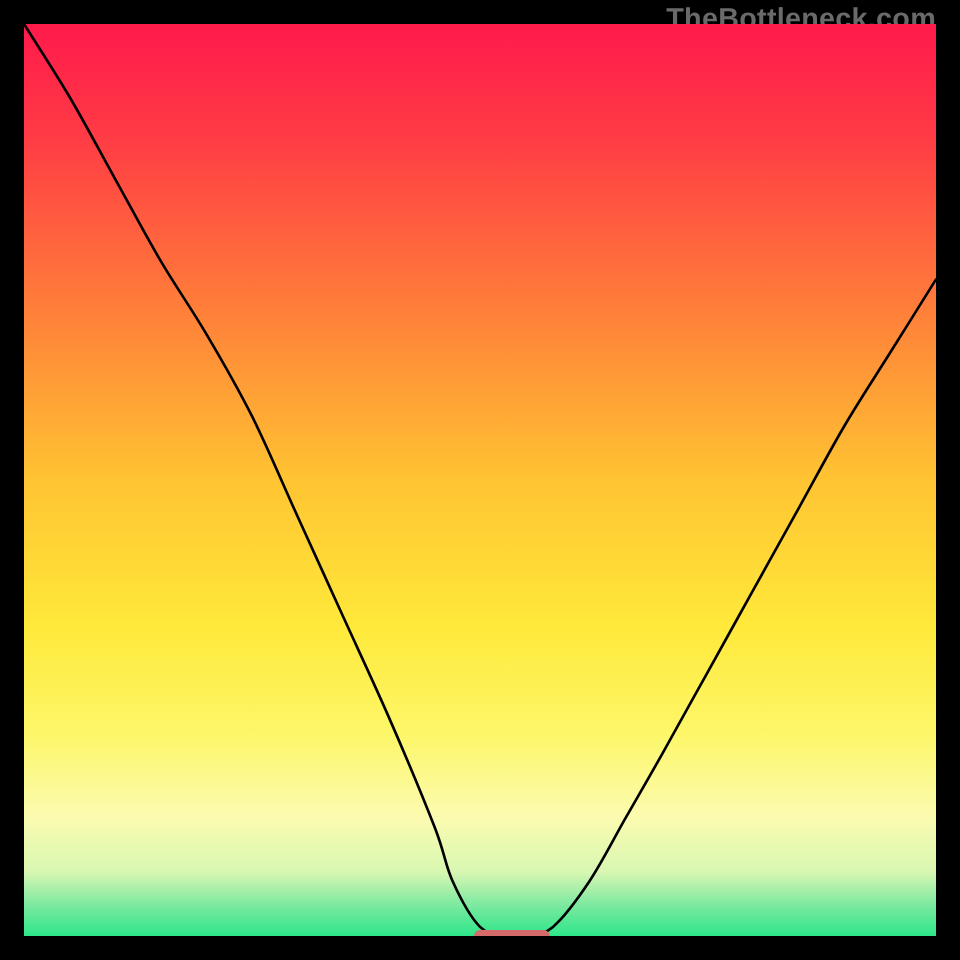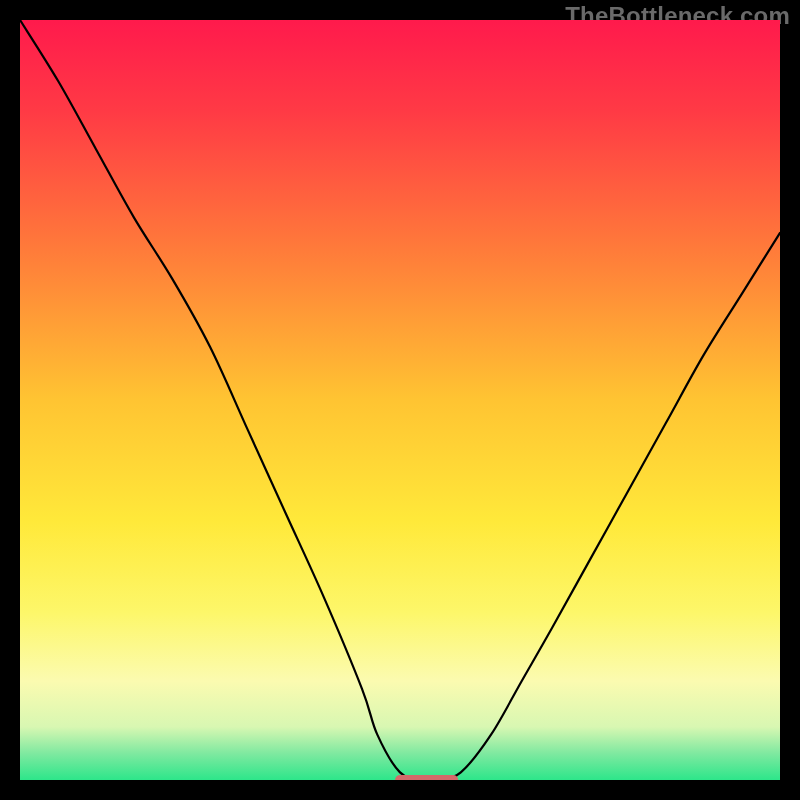--- a/index.html
+++ b/index.html
@@ -19,21 +19,21 @@
   .plot {
     position: absolute;
     left: 20px;
     top: 20px;
     width: 760px;
     height: 760px;
   }
   .watermark {
     position: absolute;
     top: 2px;
-    right: 10px;
+    right: 20px;
     font-family: Arial, Helvetica, sans-serif;
     font-size: 24px;
     font-weight: 600;
     color: #6a6a6a;
     letter-spacing: 0.2px;
     user-select: none;
   }
 </style>
 </head>
 <body>

